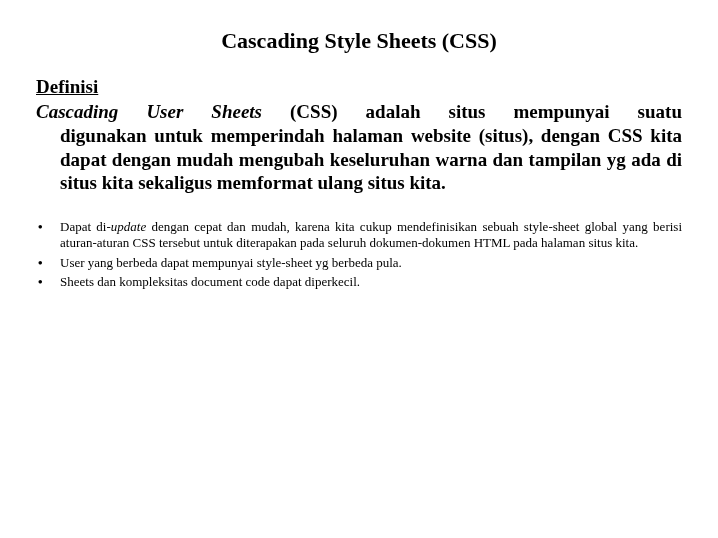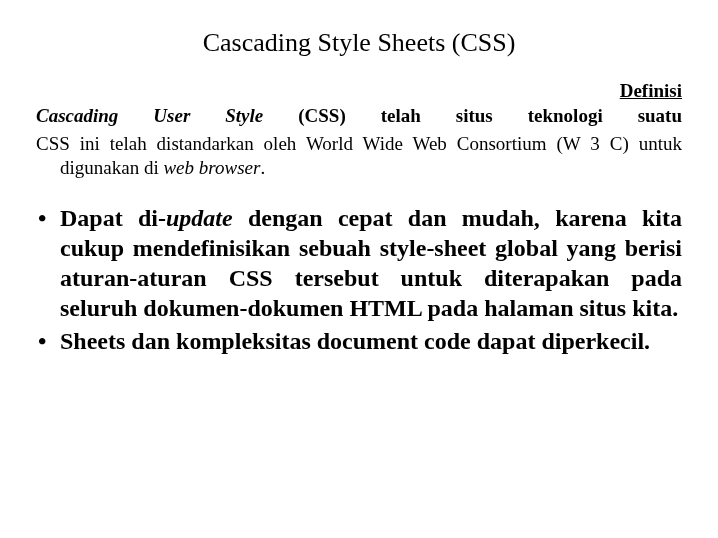--- a/index.html
+++ b/index.html
@@ -10,51 +10,50 @@
     height: 538px;
     font-family: "Times New Roman", Times, serif;
     color: #000000;
     overflow: hidden;
   }
   .page {
     padding: 28px 36px 20px 36px;
   }
   .title {
     text-align: center;
-    font-size: 26px;
-    font-weight: normal;
+    font-size: 22px;
+    font-weight: bold;
     margin-bottom: 22px;
   }
   .section-heading {
     font-weight: bold;
     text-decoration: underline;
     font-size: 19px;
     margin-bottom: 2px;
-    text-align: right;
   }
   .para-block {
     font-size: 19px;
     line-height: 1.25;
     margin-bottom: 4px;
     padding-left: 24px;
     text-indent: -24px;
     text-align: justify;
   }
   .bold { font-weight: bold; }
   .italic { font-style: italic; }
   .bold-italic { font-weight: bold; font-style: italic; }
   .spacer { height: 20px; }
   .bullets {
     list-style: none;
     padding: 0;
     margin: 0;
   }
   .bullets li {
-    font-size: 24px;
-    font-weight: bold;
+    font-size: 13px;
+    font-weight: normal;
     line-height: 1.25;
     text-align: justify;
     padding-left: 24px;
     position: relative;
     margin-bottom: 3px;
   }
   .bullets li::before {
     content: "•";
     position: absolute;
     left: 2px;
@@ -74,32 +73,33 @@
 <div class="page">
 
   <div class="title">Cascading Style Sheets (CSS)</div>
 
   <div class="section-heading">Definisi</div>
 
   <div class="para-block">
     <span class="row1">
       <span class="bold-italic">Cascading</span>
       <span class="bold-italic">User</span>
-      <span class="bold-italic">Style</span>
+      <span class="bold-italic">Sheets</span>
       <span class="bold">(CSS)</span>
-      <span class="bold">telah</span>
+      <span class="bold">adalah</span>
       <span class="bold">situs</span>
-      <span class="bold">teknologi</span>
+      <span class="bold">mempunyai</span>
       <span class="bold">suatu</span>
     </span>
+    <span class="bold">digunakan untuk memperindah halaman website (situs), dengan CSS kita dapat dengan mudah mengubah keseluruhan warna dan tampilan yg ada di situs kita sekaligus memformat ulang situs kita.</span>
   </div>
 
-  <div class="para-block"><span>CSS ini telah distandarkan oleh World Wide Web Consortium (W 3 C) untuk digunakan di </span><span class="italic">web browser</span><span>.</span></div>
 
   <div class="spacer"></div>
 
 
   <ul class="bullets">
     <li><span>Dapat di-</span><span class="italic">update</span><span> dengan cepat dan mudah, karena kita cukup mendefinisikan sebuah style-sheet global yang berisi aturan-aturan CSS tersebut untuk diterapakan pada seluruh dokumen-dokumen HTML pada halaman situs kita.</span></li>
+    <li><span>User yang berbeda dapat mempunyai style-sheet yg berbeda pula.</span></li>
     <li><span>Sheets dan kompleksitas document code dapat diperkecil.</span></li>
   </ul>
 
 </div>
 
 </body></html>

